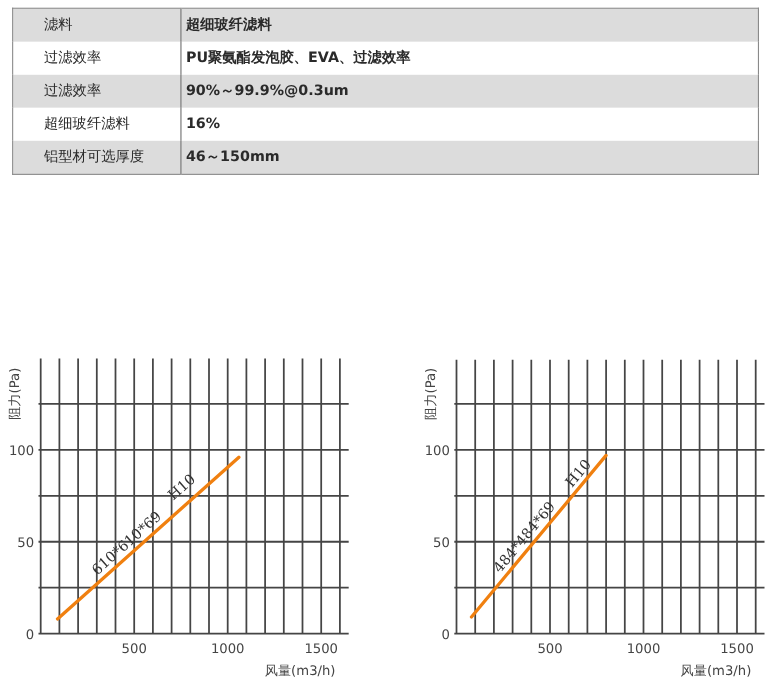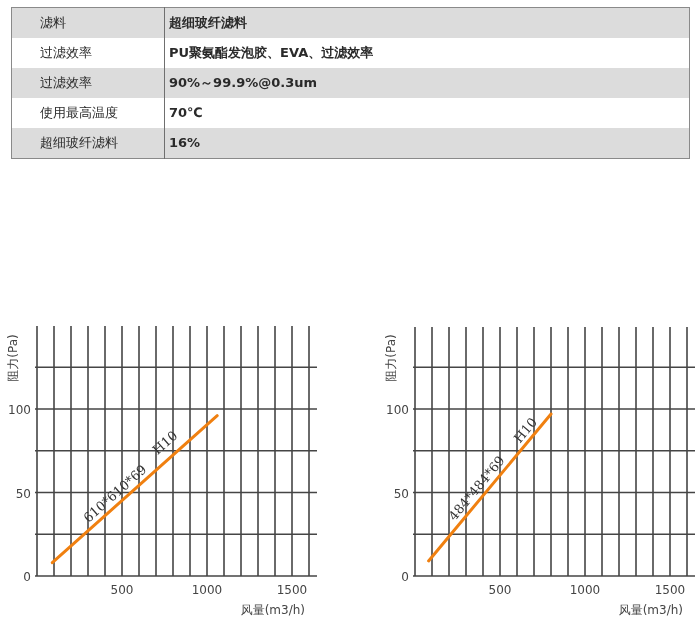--- a/index.html
+++ b/index.html
@@ -28,26 +28,26 @@
       </tr>
       <tr>
         <td class="k">过滤效率</td>
         <td class="v">PU聚氨酯发泡胶、EVA、过滤效率</td>
       </tr>
       <tr>
         <td class="k">过滤效率</td>
         <td class="v">90%～99.9%@0.3um</td>
       </tr>
       <tr>
-        <td class="k">使用最高温度</td>
-        <td class="v">70℃</td>
+        <td class="k">超细玻纤滤料</td>
+        <td class="v">16%</td>
       </tr>
       <tr>
-        <td class="k">超细玻纤滤料</td>
-        <td class="v">16%</td>
+        <td class="k">铝型材可选厚度</td>
+        <td class="v">46～150mm</td>
       </tr>
     </tbody>
 </table>
 
 <svg class="chart" id="chart-0" width="340" height="326" style="left:0px;" viewBox="0 300 340 326">
     <g>
       <line x1="37" y1="326" x2="37" y2="576" stroke="#454545" stroke-width="1.6"></line>
       <line x1="54" y1="326" x2="54" y2="576" stroke="#454545" stroke-width="1.6"></line>
       <line x1="71" y1="326" x2="71" y2="576" stroke="#454545" stroke-width="1.6"></line>
       <line x1="88" y1="326" x2="88" y2="576" stroke="#454545" stroke-width="1.6"></line>

